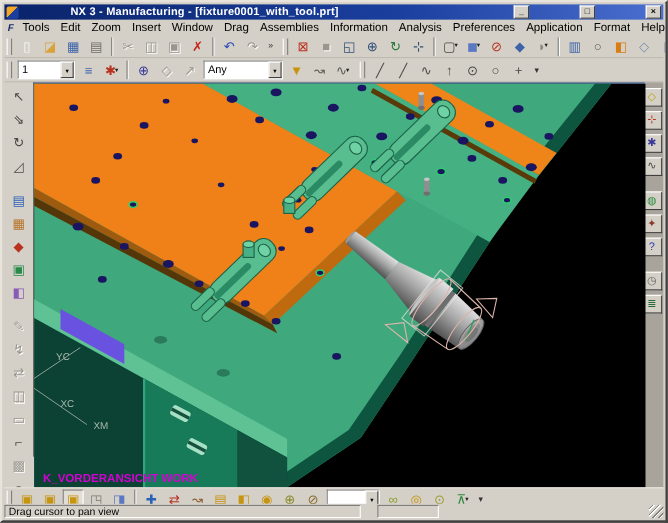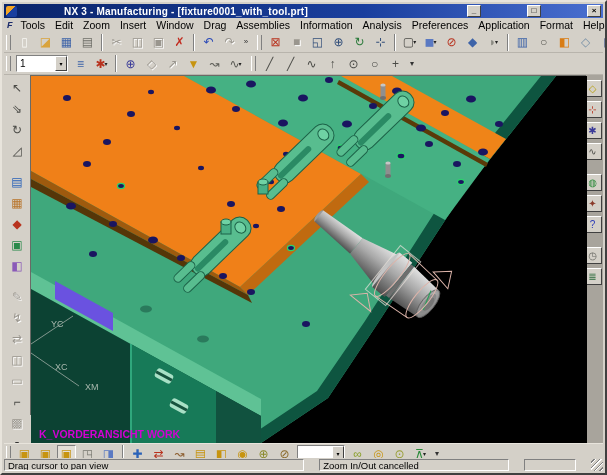--- a/index.html
+++ b/index.html
@@ -144,20 +144,24 @@
       <div class="tb-combo">
         <span class="combo-val" style="width: 38px;">1</span>
         <span class="combo-caret">▾</span>
       </div>
       <span class="tb-btn" style="color: rgb(61, 99, 168);">≡</span>
       <span class="tb-btn" style="color: rgb(184, 50, 30);">✱<span class="tb-dd">▾</span></span>
       <div class="tb-sep"></div>
       <span class="tb-btn" style="color: rgb(58, 58, 152);">⊕</span>
       <span class="tb-btn dis">◇</span>
       <span class="tb-btn dis">↗</span>
+      <div class="tb-combo">
+        <span class="combo-val" style="width: 58px;">Any</span>
+        <span class="combo-caret">▾</span>
+      </div>
       <span class="tb-btn" style="color: rgb(199, 148, 16);">▼</span>
       <span class="tb-btn" style="color: rgb(90, 90, 84);">↝</span>
       <span class="tb-btn" style="color: rgb(90, 90, 84);">∿<span class="tb-dd">▾</span></span>
     </div>
   <div class="tb-group">
       <span class="tb-btn" style="color: rgb(74, 74, 70);">╱</span>
       <span class="tb-btn" style="color: rgb(74, 74, 70);">╱</span>
       <span class="tb-btn" style="color: rgb(74, 74, 70);">∿</span>
       <span class="tb-btn" style="color: rgb(74, 74, 70);">↑</span>
       <span class="tb-btn" style="color: rgb(74, 74, 70);">⊙</span>
@@ -406,16 +410,15 @@
       <span class="tb-btn" style="color: rgb(138, 160, 42);">∞</span>
       <span class="tb-btn" style="color: rgb(199, 148, 16);">◎</span>
       <span class="tb-btn" style="color: rgb(154, 160, 58);">⊙</span>
       <span class="tb-btn" style="color: rgb(42, 138, 58);">⊼<span class="tb-dd">▾</span></span>
       <span class="tb-btn small">▾</span>
     </div>
 </div>
 
 <div class="statusbar">
   <div class="status-panel sp-left">Drag cursor to pan view</div>
-  <div class="status-panel sp-mid">Zoom In/Out cancelled</div>
   <div class="status-panel sp-right"></div>
   <div class="grip"></div>
 </div>
 
 </body></html>

